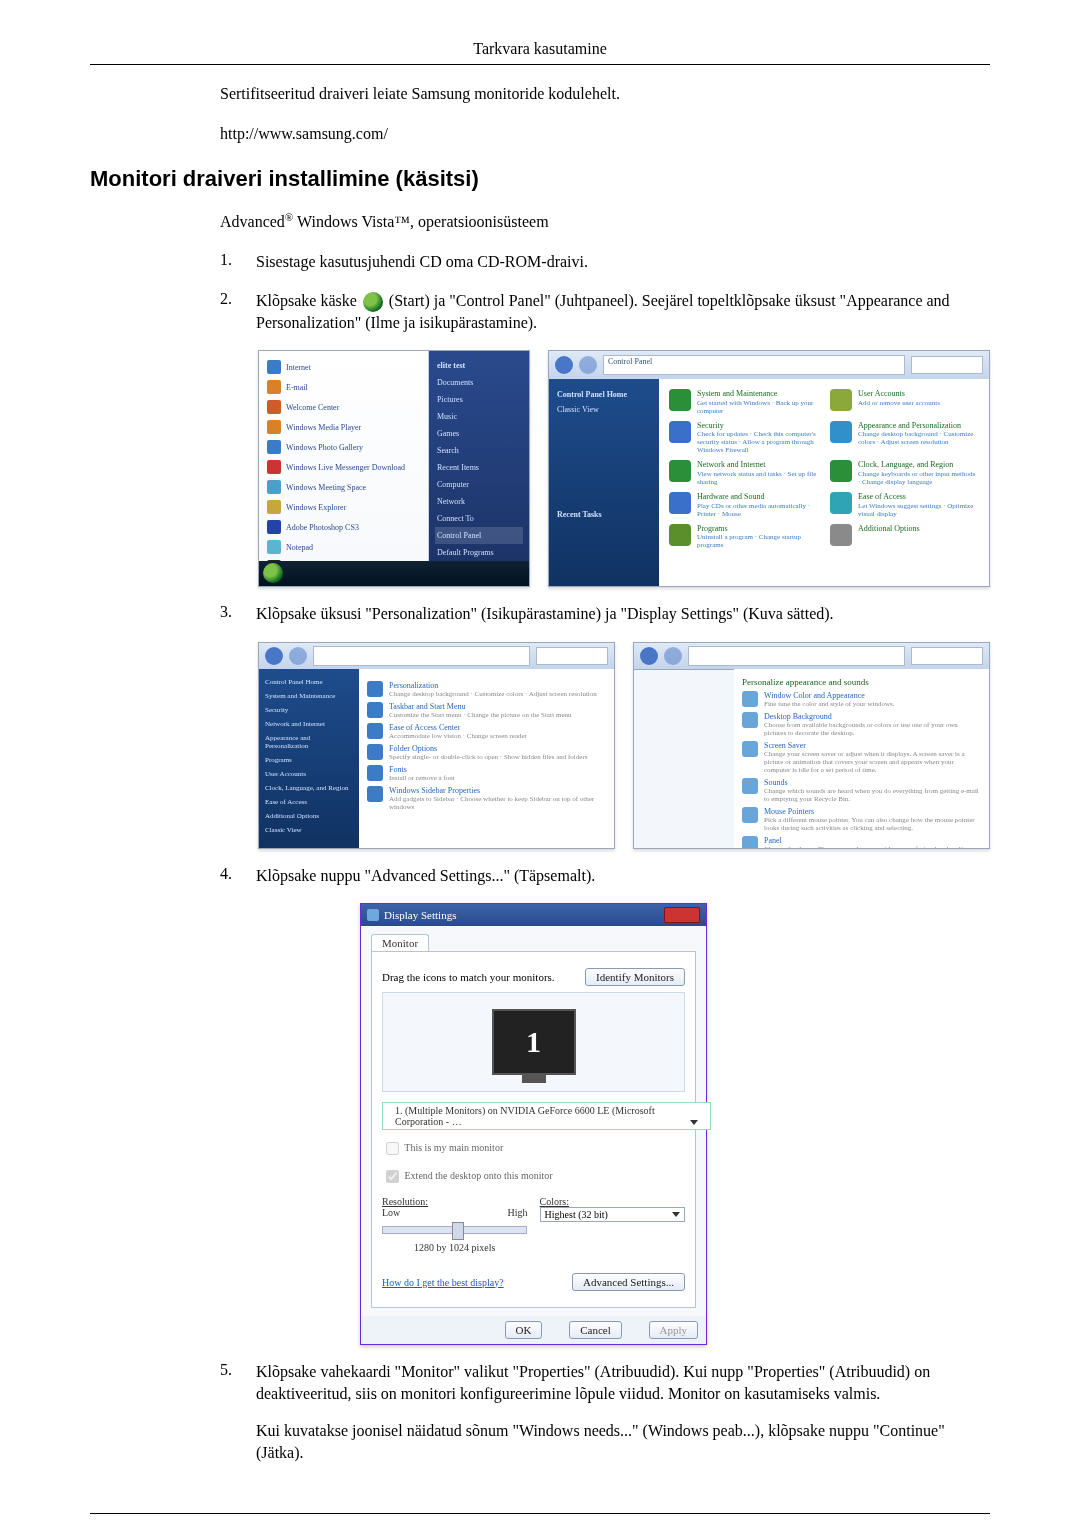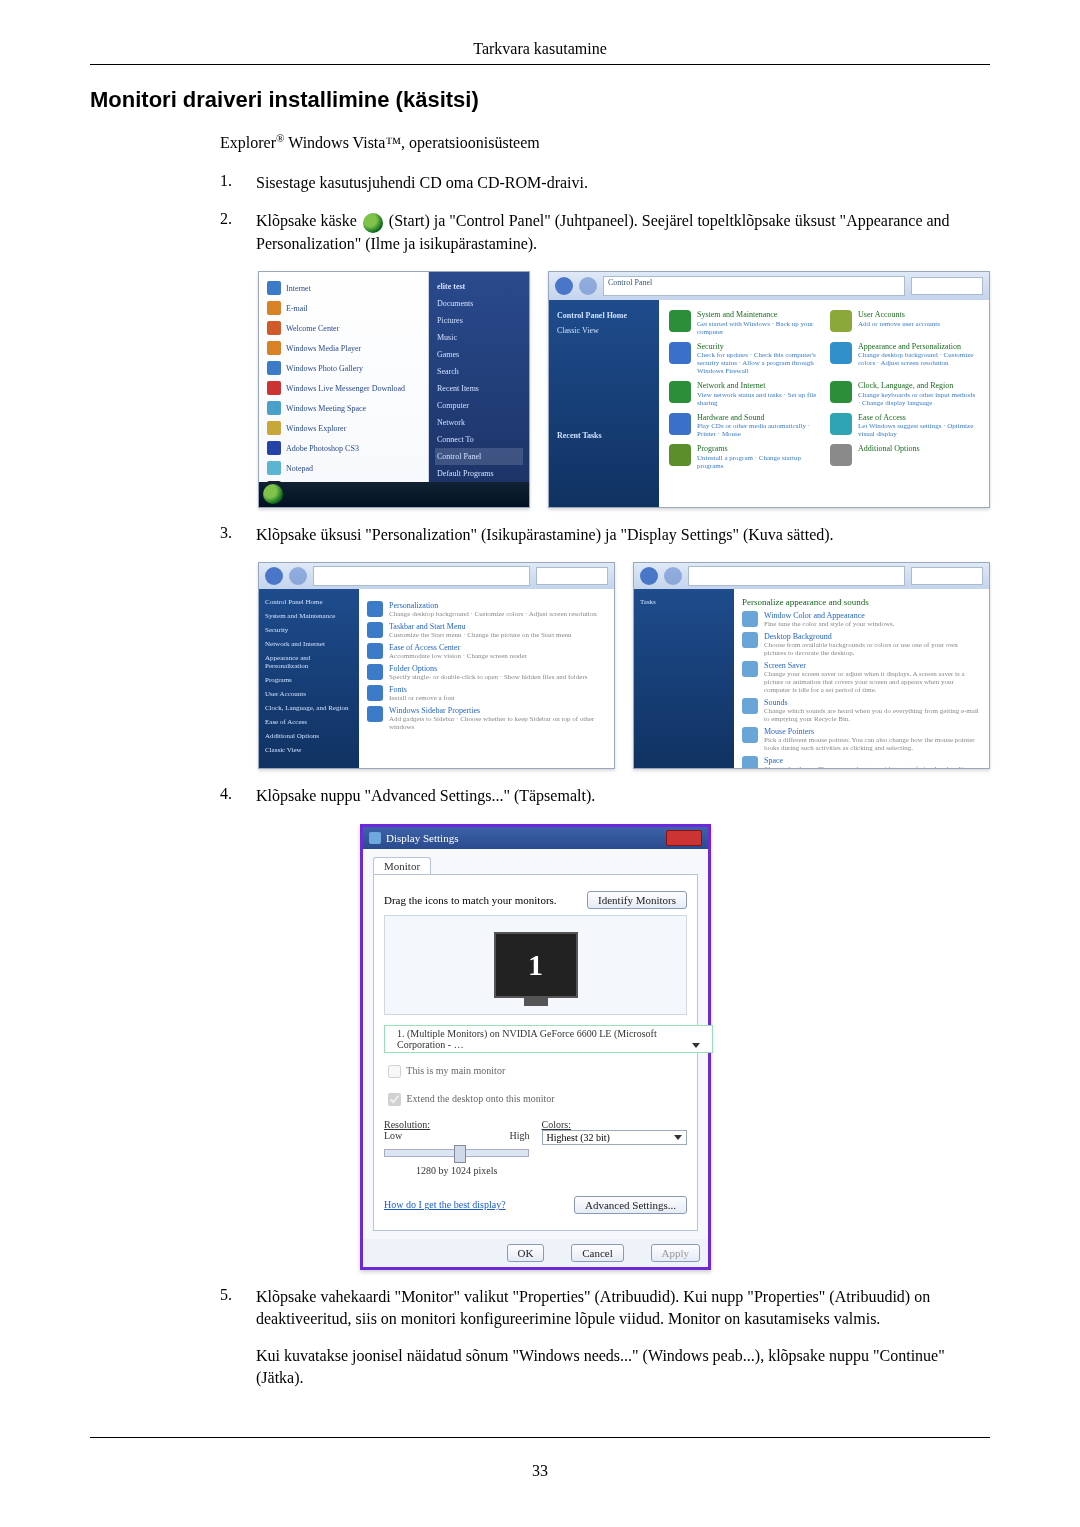--- a/index.html
+++ b/index.html
@@ -172,21 +172,21 @@
   }
   .wp-item { display:flex; gap:6px; margin:4px 0; }
   .wp-ico { width:16px;height:16px;background:#3b7bc7;border-radius:3px;flex:0 0 16px; }
   .wp-label { color:#2766c2; font-size:8px; }
   .wp-desc { color:#888; font-size:7px; }
 
   
   .win-ds {
     width: 345px;
     margin: 10px 0 4px 270px;
-    border:3px solid #6d28d9;
+    border:1px solid #6d28d9;
     background:#0f172a;
     box-shadow:0 2px 4px rgba(0,0,0,0.2);
     font-size:11px;
   }
   .ds-title {
     display:flex;align-items:center;justify-content:space-between;
     background: linear-gradient(#3d63a8,#2a4a8d);
     color:#fff; padding:3px 6px; font-size:11px;
   }
   .ds-close { width:34px;height:14px;background:#c33;border:1px solid #811;border-radius:2px; }
@@ -234,26 +234,30 @@
   hr.bottom { margin-top: 34px; }
 </style>
 </head>
 <body>
 
 <div class="page">
 
   <div class="header-title">Tarkvara kasutamine</div>
   <hr class="rule">
 
+  <div class="indent-block">
+    <p class="para">Sertifitseeritud draiveri leiate Samsung monitoride kodulehelt.</p>
+    <p class="para">http://www.samsung.com/</p>
+  </div>
 
   <h2 class="section">Monitori draiveri installimine (käsitsi)</h2>
 
   <div class="indent-block">
     <p class="para">
-      <span>Explorer</span><span class="super">®</span><span> Windows Vista</span><span>™</span><span>, operatsioonisüsteem</span>
+      <span>Advanced</span><span class="super">®</span><span> Windows Vista</span><span>™</span><span>, operatsioonisüsteem</span>
     </p>
   </div>
 
   <ol class="steps">
 
     <li>
       <div class="step-num">1.</div>
       <div class="step-body">Sisestage kasutusjuhendi CD oma CD-ROM-draivi.</div>
     </li>
 
@@ -506,23 +510,20 @@
         </div>
     </div>
 
     <div class="mock-window win-pers-right">
       <div class="wp-top">
         <div class="nav-btn"></div>
         <div class="nav-btn" style="opacity:.5"></div>
         <div class="addr"></div>
         <div class="search"></div>
       </div>
-      <div class="wp-side">
-        <div class="side-item">Tasks</div>
-      </div>
       <div class="wp-main">
         <div style="color:#17631c;font-size:9px;margin-bottom:4px;">Personalize appearance and sounds</div>
         <div id="wp-right-main">
             <div class="wp-item">
               <div class="wp-ico" style="background:#6aa5d8"></div>
     <div>
                 <div class="wp-label">Window Color and Appearance</div>
     <div class="wp-desc">Fine tune the color and style of your windows.</div>
               </div>
             </div>
@@ -550,21 +551,21 @@
             <div class="wp-item">
               <div class="wp-ico" style="background:#6aa5d8"></div>
     <div>
                 <div class="wp-label">Mouse Pointers</div>
     <div class="wp-desc">Pick a different mouse pointer. You can also change how the mouse pointer looks during such activities as clicking and selecting.</div>
               </div>
             </div>
             <div class="wp-item">
               <div class="wp-ico" style="background:#6aa5d8"></div>
     <div>
-                <div class="wp-label">Space</div>
+                <div class="wp-label">Panel</div>
     <div class="wp-desc">Change the theme. Themes can change a wide range of visual and auditory elements at one time, including the appearance of menus, icons, backgrounds, screen savers, some computer sounds, and mouse pointers.</div>
               </div>
             </div>
           </div>
       </div>
     </div>
   </div>
 
   <ol class="steps">
 

